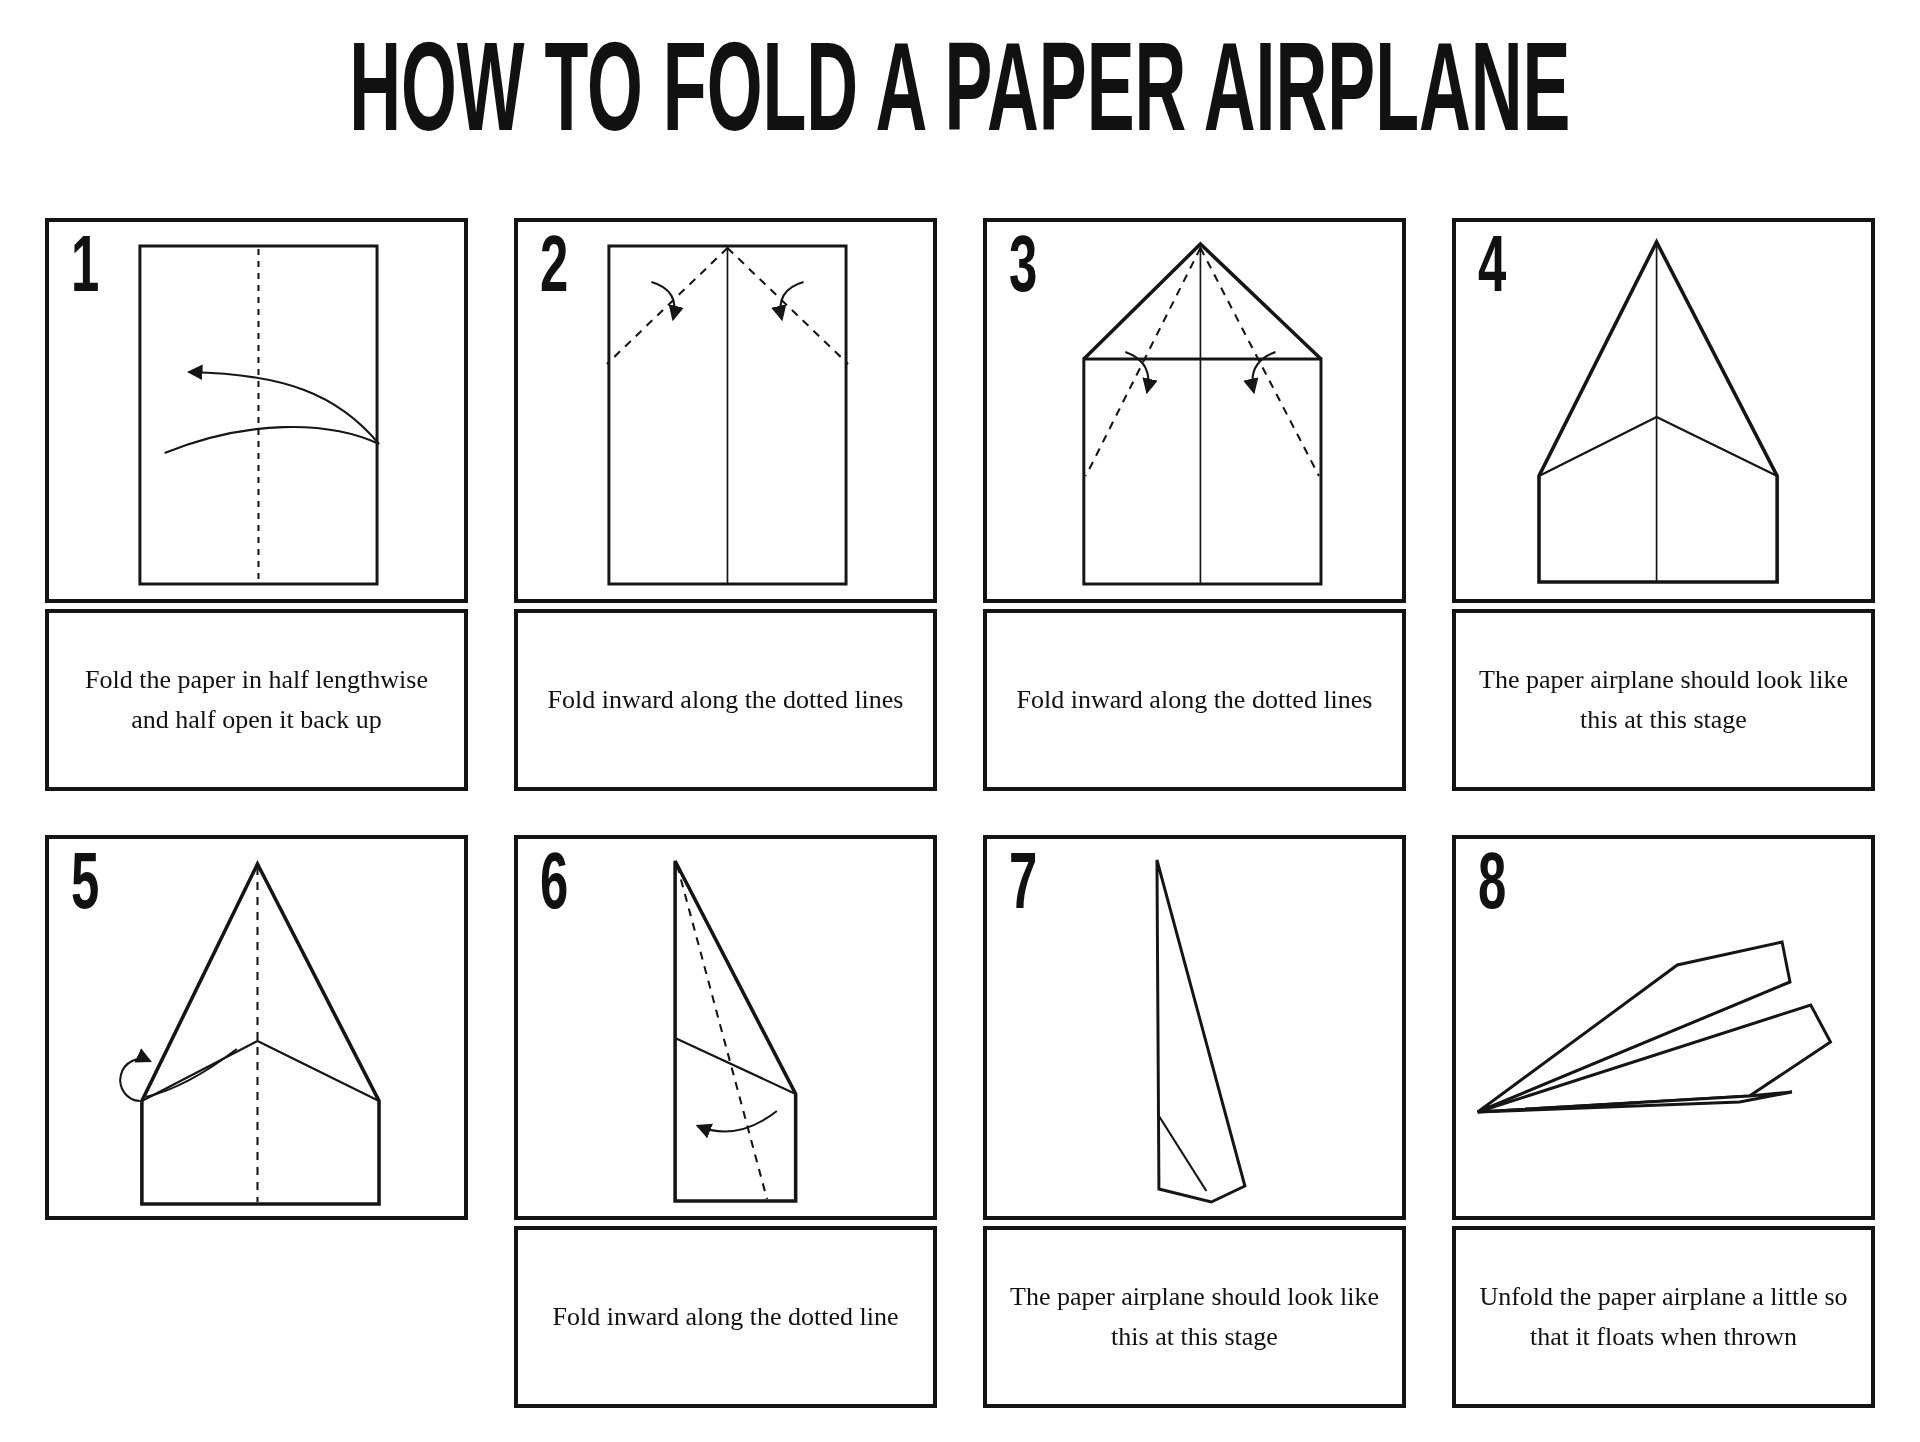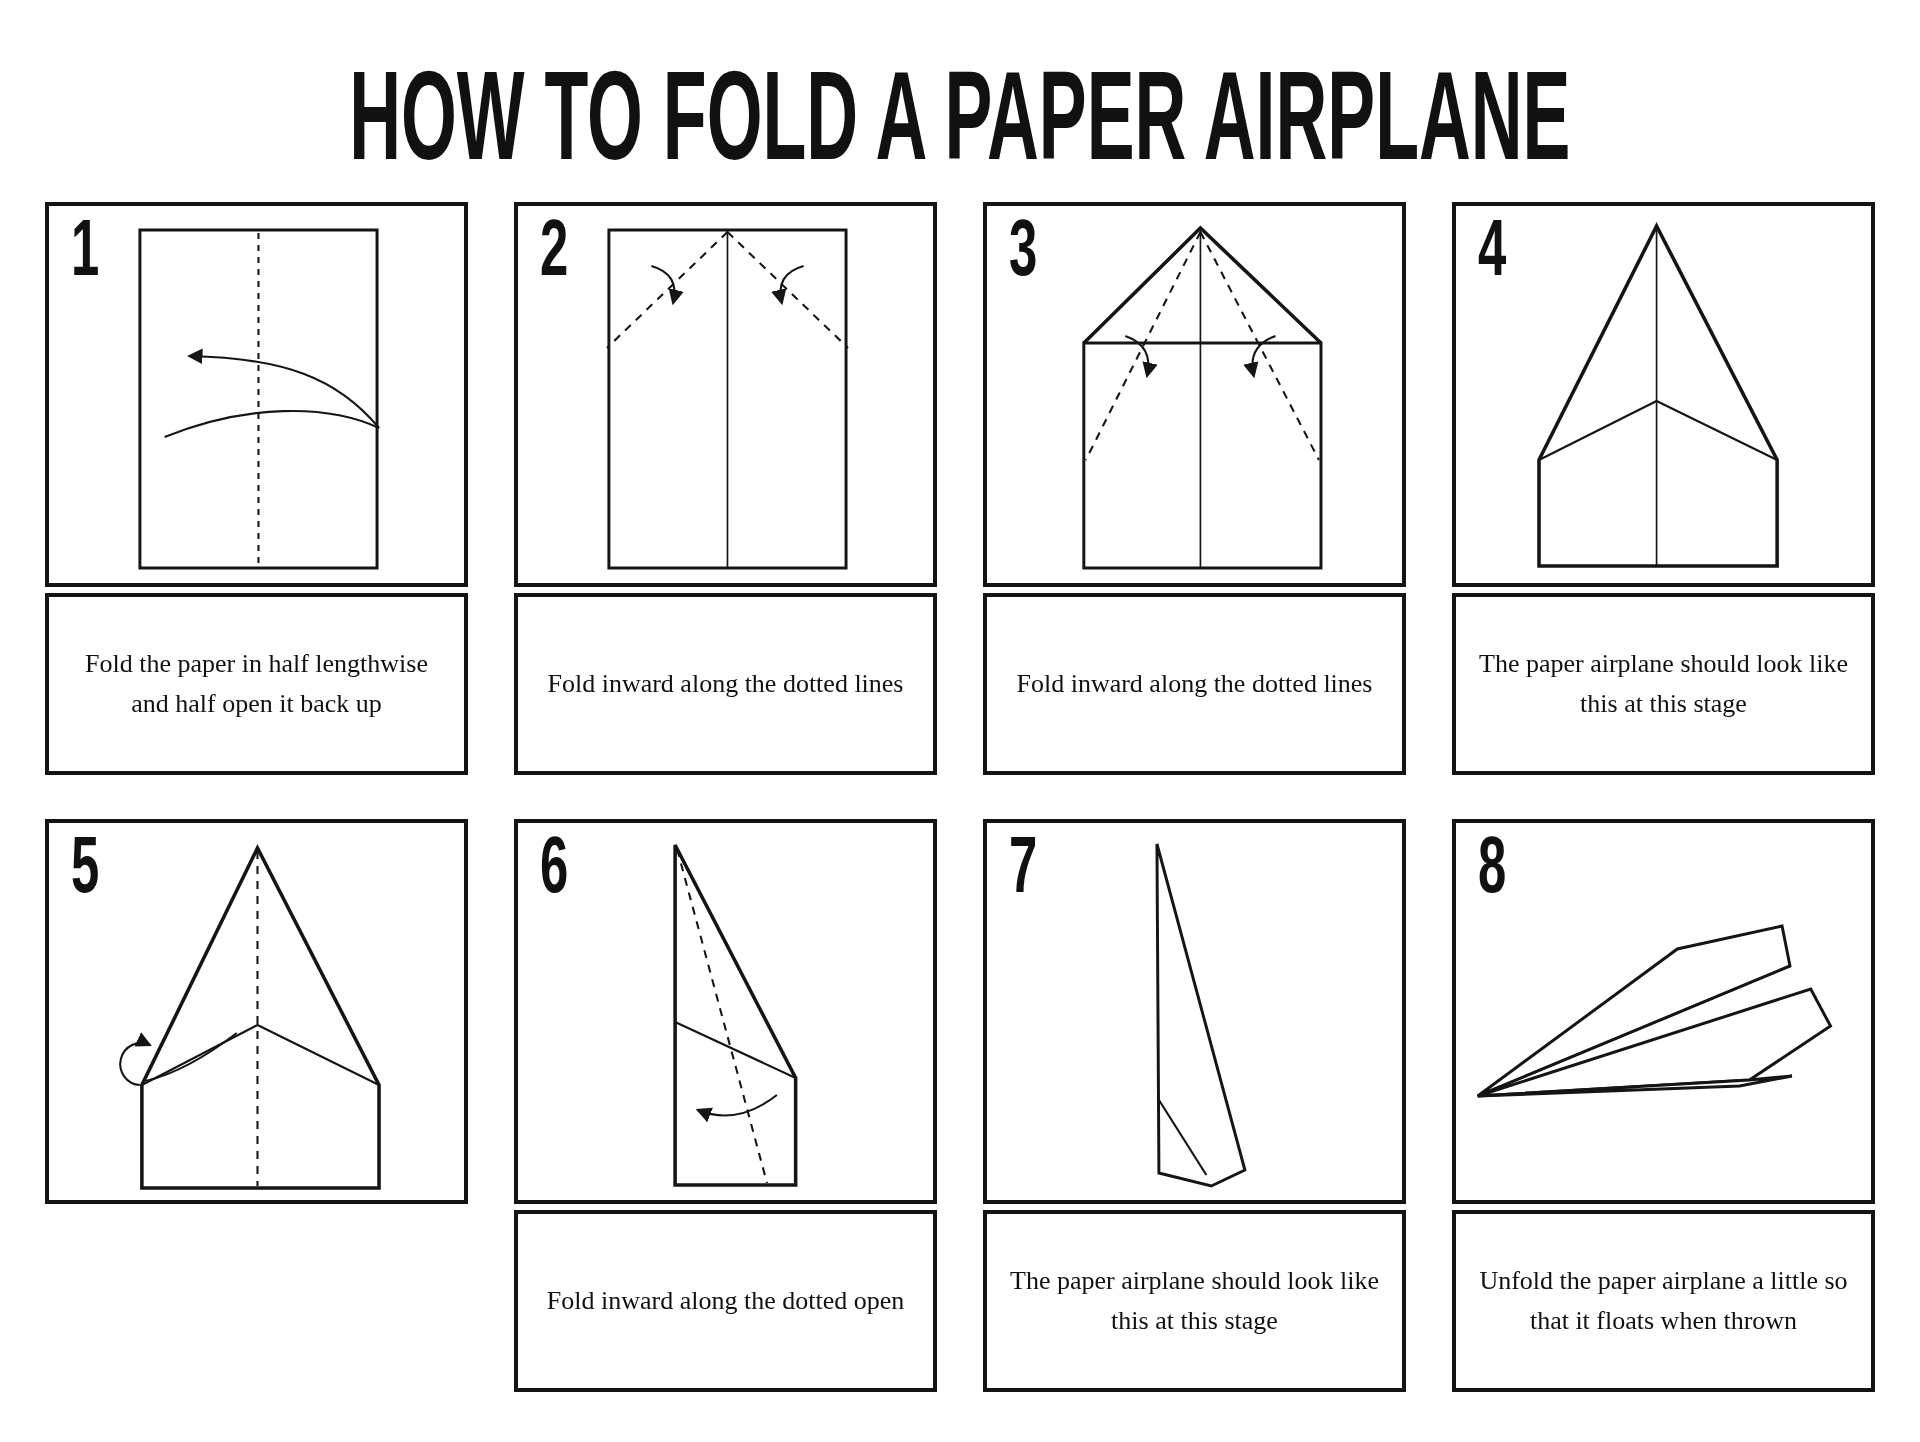--- a/index.html
+++ b/index.html
@@ -1,18 +1,18 @@
 <!DOCTYPE html>
 <html><head>
 <meta charset="utf-8">
 <style>
   html,body{margin:0;padding:0;background:#ffffff;}
   .page{width:1920px;height:1442px;background:#fff;overflow:hidden;position:relative;
         font-family:"Liberation Sans",sans-serif;color:#151515;}
-  .title-wrap{height:150px;margin-top:18px;display:flex;align-items:flex-end;justify-content:center;}
+  .title-wrap{height:150px;margin-top:34px;display:flex;align-items:flex-start;justify-content:center;}
   .title-wrap h1{margin:0;font-size:92px;font-weight:bold;letter-spacing:0px;white-space:nowrap;
         transform:scale(0.78,1.38);transform-origin:50% 50%;color:#111;}
   .grid{display:grid;grid-template-columns:repeat(4,1fr);column-gap:46px;row-gap:44px;
         padding:0 45px;margin-top:34px;}
   .card{display:flex;flex-direction:column;}
   .figure{position:relative;border:4px solid #141414;height:377px;background:#fff;margin-bottom:6px;}
   .figure svg{position:absolute;left:0;top:0;width:100%;height:100%;}
   .num{position:absolute;top:2px;left:22px;font-size:62px;font-weight:bold;line-height:1;
         transform:scale(0.82,1.28);transform-origin:left top;color:#111;z-index:2;}
   .caption{border:4px solid #141414;height:174px;display:flex;align-items:center;justify-content:center;
@@ -125,21 +125,21 @@
       <div class="figure">
         <span class="num">6</span>
         <svg viewBox="0 0 420 377" preserveAspectRatio="none">
           <polygon points="159,22 281,255 281,362 159,362" class="ln-thick"></polygon>
           <line x1="159" y1="199" x2="281" y2="255" class="ln"></line>
           <line x1="161" y1="26" x2="252" y2="360" class="dash"></line>
           <path d="M262,272 Q222,303 182,287" class="arrow" marker-end="url(#ah)"></path>
         </svg>
       </div>
       <div class="caption">
-          <span>Fold inward along the dotted open</span>
+          <span>Fold inward along the dotted line</span>
         </div>
     </div>
 
     <div class="card">
       <div class="figure">
         <span class="num">7</span>
         <svg viewBox="0 0 420 377" preserveAspectRatio="none">
           <polygon points="172,21 261,347 227,363 174,350" class="ln-thick" style="stroke-width:3"></polygon>
           <line x1="174" y1="277" x2="222" y2="352" class="ln"></line>
         </svg>

